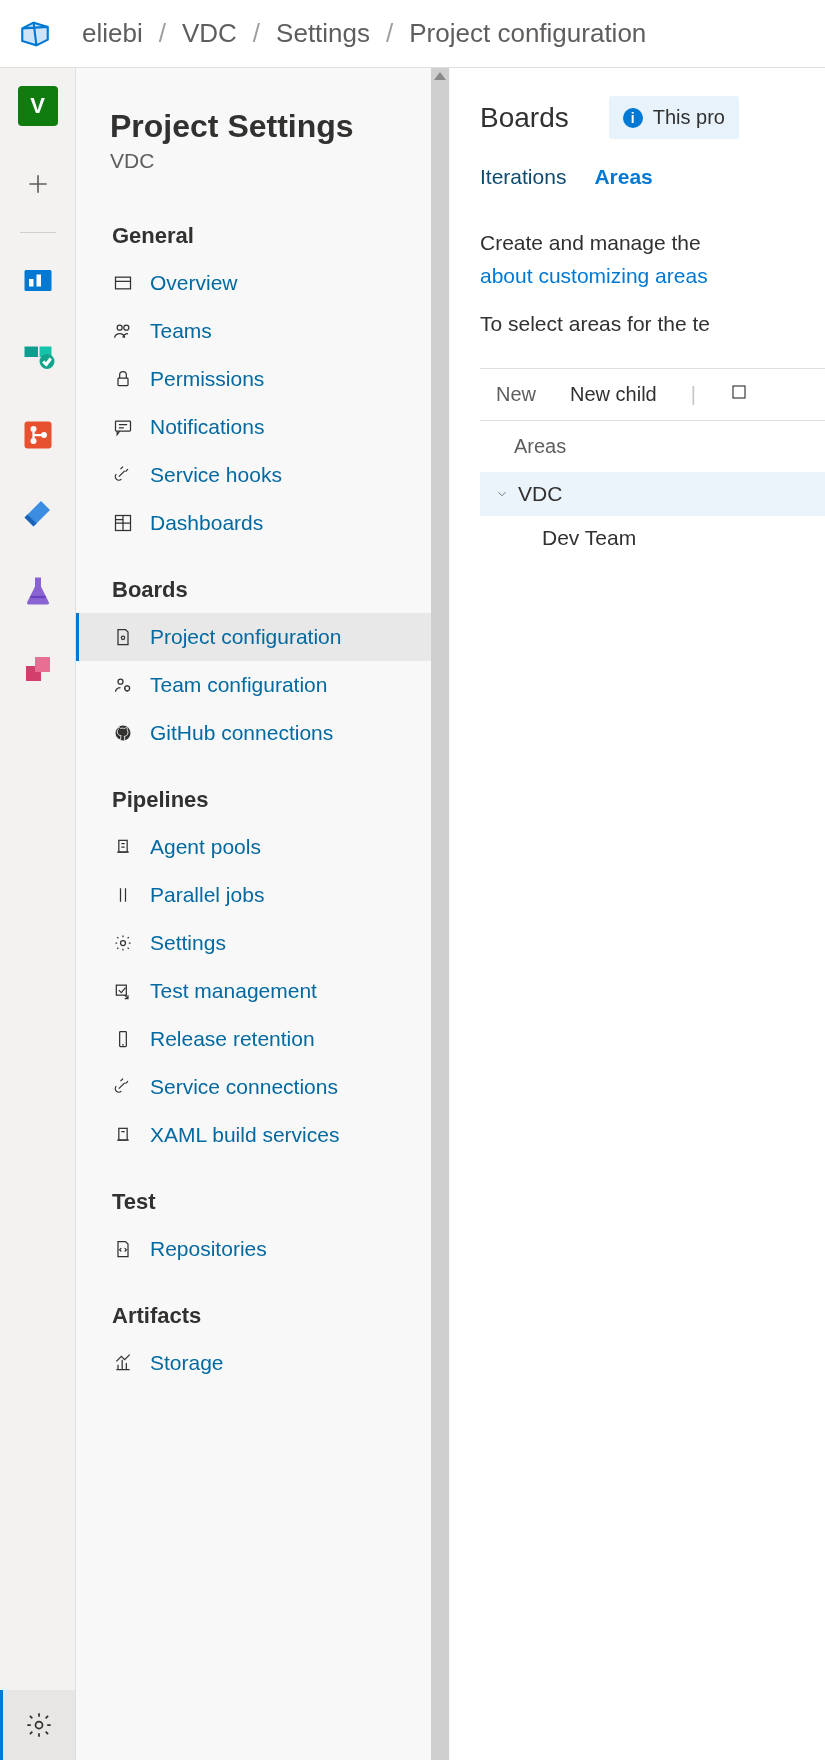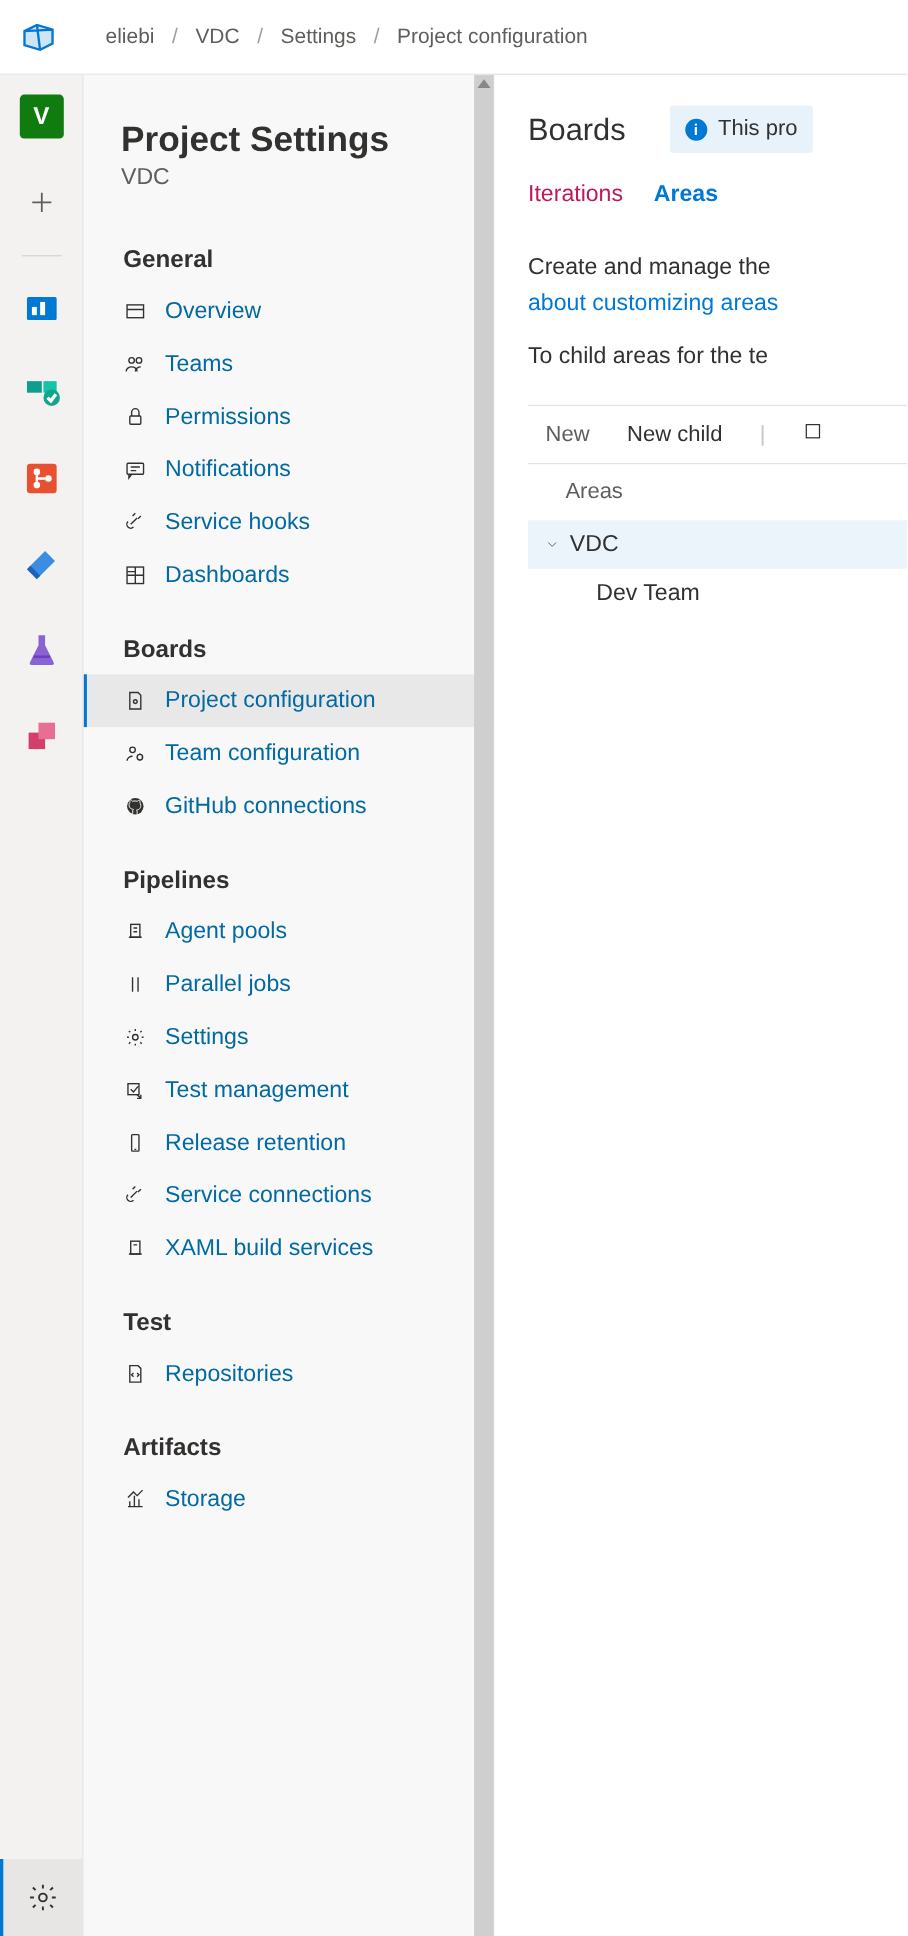--- a/index.html
+++ b/index.html
@@ -21,23 +21,23 @@
     padding-left: 18px;
     gap: 12px;
     border-bottom: 1px solid #e1dfdd;
     background: #fff;
   }
   .topbar .logo svg { display: block; }
   .breadcrumb {
     display: flex;
     align-items: flex-end;
     gap: 16px;
-    font-size: 19px;
+    font-size: 26px;
     color: #605e5c;
-    margin-left: 32px;
+    margin-left: 18px;
   }
   .breadcrumb a { color: #605e5c; text-decoration: none; cursor: pointer; }
   .breadcrumb .sep { color: #a19f9d; }
   .breadcrumb .current { color: #605e5c; }
 
   
   .main {
     display: flex;
     height: calc(1760px - 68px);
   }
@@ -169,21 +169,21 @@
     border-radius:3px;
     margin-left:20px;
   }
   .info-callout .info-circle{
     width:20px;height:20px;border-radius:50%;background:#0078d4;color:#fff;
     display:flex;align-items:center;justify-content:center;font-weight:700;font-size:14px;
   }
   .tabs {
     display:flex;gap:28px;margin-top:26px;font-size:21px;
   }
-  .tab { color:#be185d; padding-bottom:10px; cursor:pointer;}
+  .tab { color:#0c4a6e; padding-bottom:10px; cursor:pointer;}
   .tab.active { color:#0078d4; font-weight:600; }
   .content-desc{
     margin-top:28px;font-size:21px;line-height:1.55;color:#323130;
   }
   .content-desc a{color:#0078d4;text-decoration:none;cursor:pointer;}
   .content-desc2{margin-top:20px;font-size:21px;color:#323130;}
 
   .toolbar {
     display:flex;align-items:center;gap:34px;
     margin-top:32px;
@@ -482,21 +482,21 @@
 
     <div class="tabs">
       <div class="tab">Iterations</div>
       <div class="tab active">Areas</div>
     </div>
 
     <div class="content-desc">
       <span>Create and manage the </span><br>
       <a>about customizing areas</a>
     </div>
-    <div class="content-desc2">To child areas for the te</div>
+    <div class="content-desc2">To select areas for the te</div>
 
     <div class="toolbar">
       <span class="tb-item">New</span>
       <span class="tb-item primary">New child</span>
       <span class="sepv">|</span>
       <span>
         <svg width="18" height="18" viewBox="0 0 24 24">
             <rect x="4" y="4" width="16" height="16"></rect>
           </svg>
       </span>

